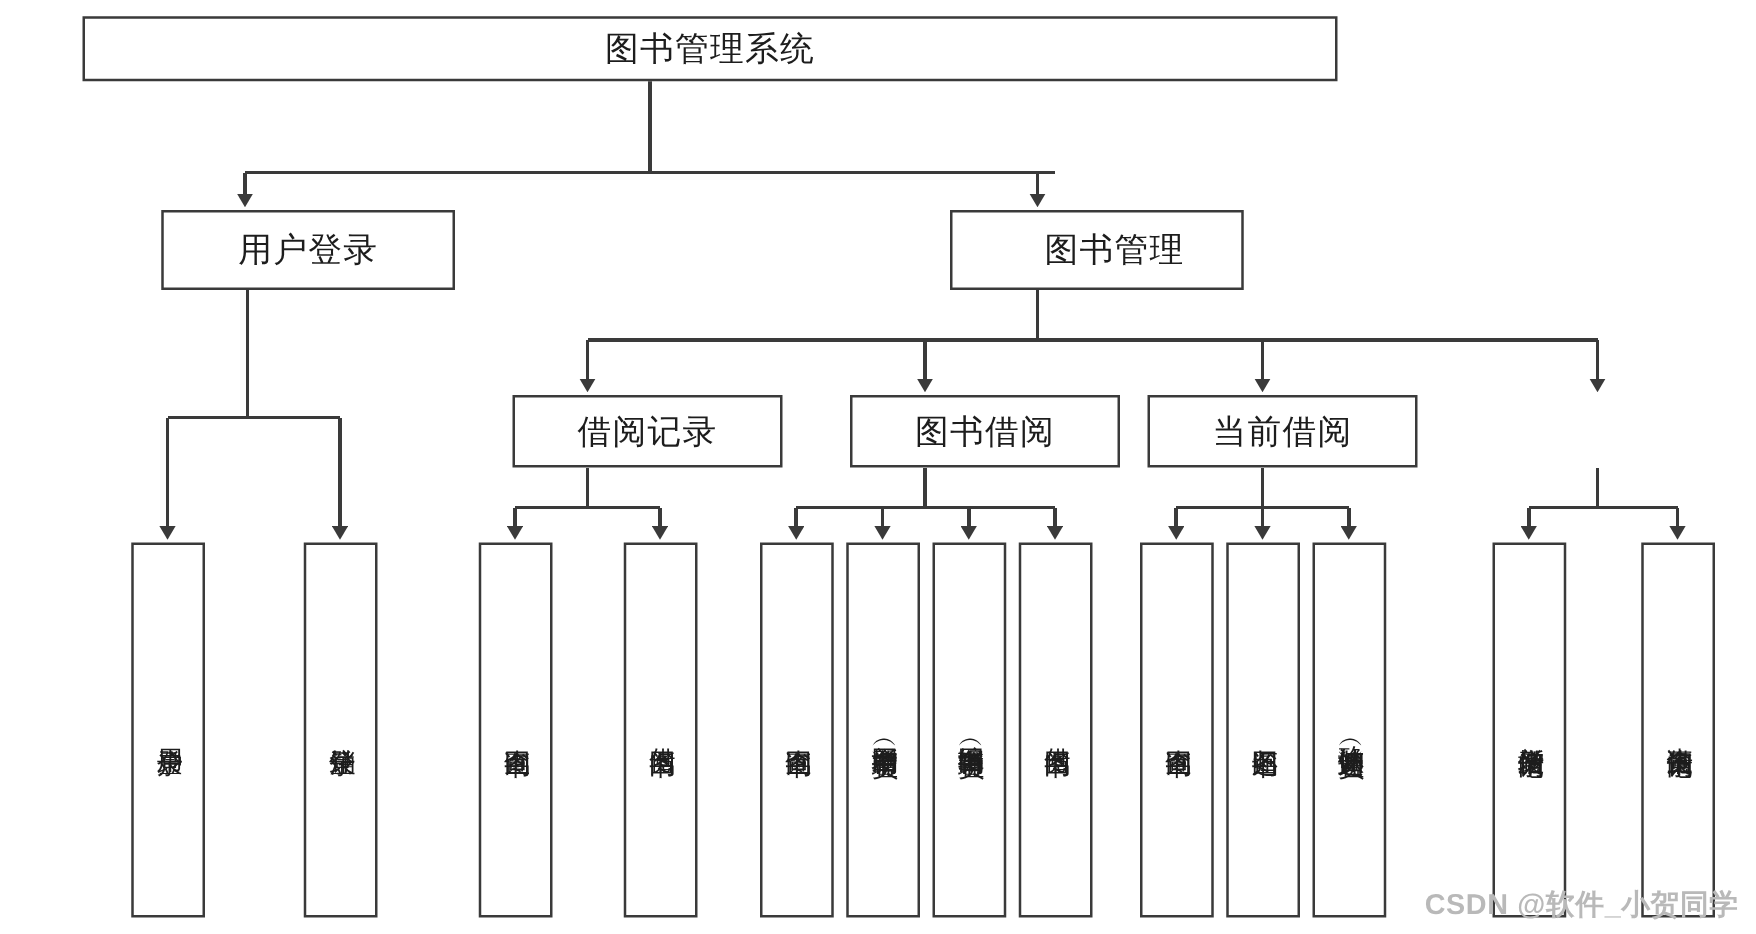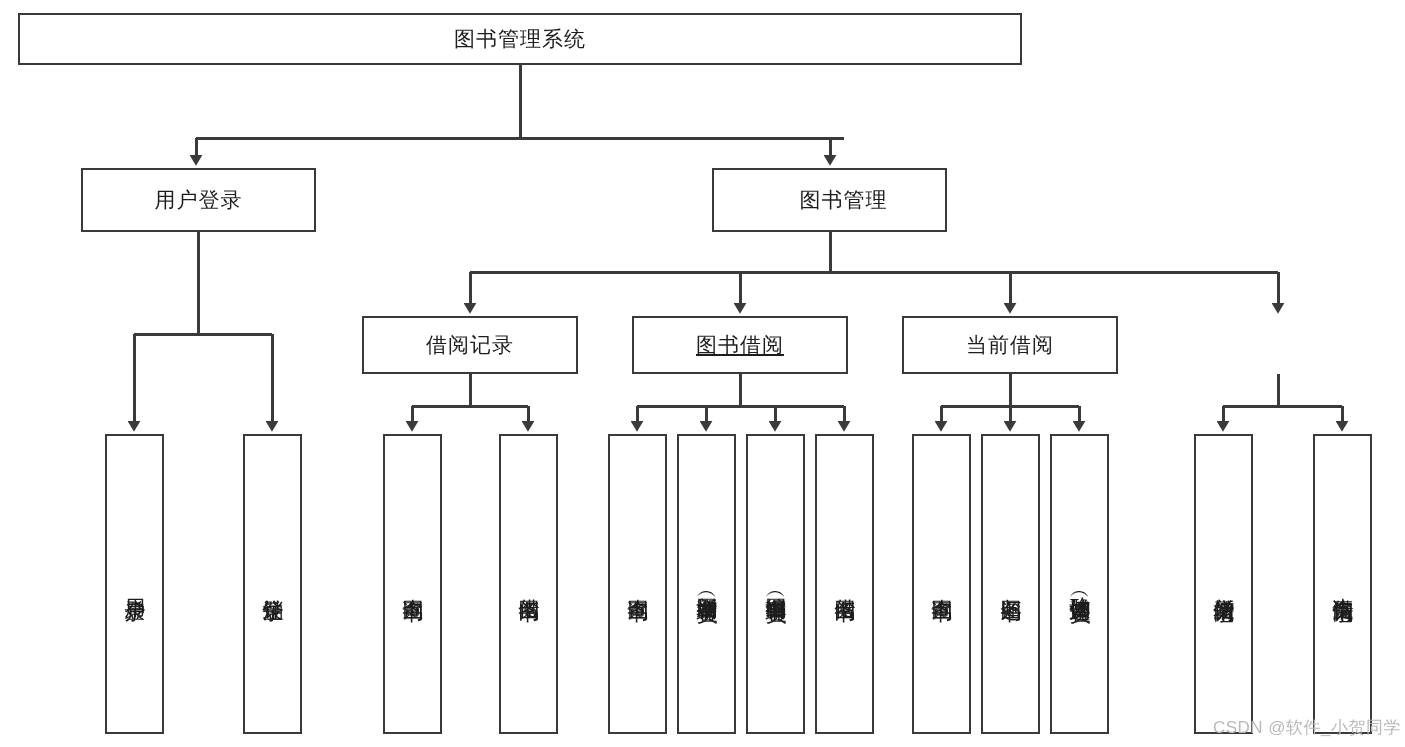--- a/index.html
+++ b/index.html
@@ -29,22 +29,23 @@
     position: absolute;
     box-sizing: border-box;
     background: #ffffff;
     border: 2px solid #3a3a3a;
     display: flex;
     align-items: center;
     justify-content: center;
     color: #1d1d1d;
   }
   .node.horiz {
-    font-size: 21px;
+    font-size: 27px;
     letter-spacing: 1px;
+    margin-left: 48px;
   }
   .node.vert {
     writing-mode: vertical-rl;
     text-orientation: upright;
     font-size: 21px;
     line-height: 1.18;
     letter-spacing: 1px;
     padding: 4px 0;
     align-items: center;
     justify-content: center;
@@ -52,27 +53,28 @@
     white-space: nowrap;
     overflow: hidden;
   }
   .node.vert .vtext {
     writing-mode: vertical-rl;
     text-orientation: upright;
     display: block;
   }
   #watermark {
     position: absolute;
-    right: 4px;
+    right: 14px;
     bottom: 8px;
-    font-size: 17px;
+    font-size: 23px;
     color: #b9b9b9;
     letter-spacing: 0.5px;
     white-space: nowrap;
     user-select: none;
+    font-weight: bold;
   }
 </style>
 </head>
 <body>
 
 <div id="stage">
 
   <svg id="wires" viewBox="0 0 1405 747">
     <defs>
       <marker id="arrowhead" markerWidth="11" markerHeight="13" refX="1.2" refY="6.5" orient="auto" markerUnits="userSpaceOnUse">
@@ -131,24 +133,24 @@
   <div class="node horiz" style="left:81px; top:168px; width:235px; height:64px;">
     <span>用户登录</span>
   </div>
   <div class="node horiz" style="left:712px; top:168px; width:235px; height:64px;padding-left:28px;">
     <span>图书管理</span>
   </div>
 
   <div class="node horiz" style="left:362px; top:316px; width:216px; height:58px;">
     <span>借阅记录</span>
   </div>
-  <div class="node horiz" style="left:632px; top:316px; width:216px; height:58px;text-decoration:underline;">
+  <div class="node horiz" style="left:632px; top:316px; width:216px; height:58px;">
     <span>图书借阅</span>
   </div>
-  <div class="node horiz" style="left:902px; top:316px; width:216px; height:58px;">
+  <div class="node horiz" style="left:870px; top:316px; width:216px; height:58px;">
     <span>当前借阅</span>
   </div>
 
   <div class="node vert" style="left:105px; top:434px; width:59px; height:300px;">
     <span class="vtext">用户登录</span>
   </div>
   <div class="node vert" style="left:243px; top:434px; width:59px; height:300px;">
     <span class="vtext">注销登录</span>
   </div>
 

